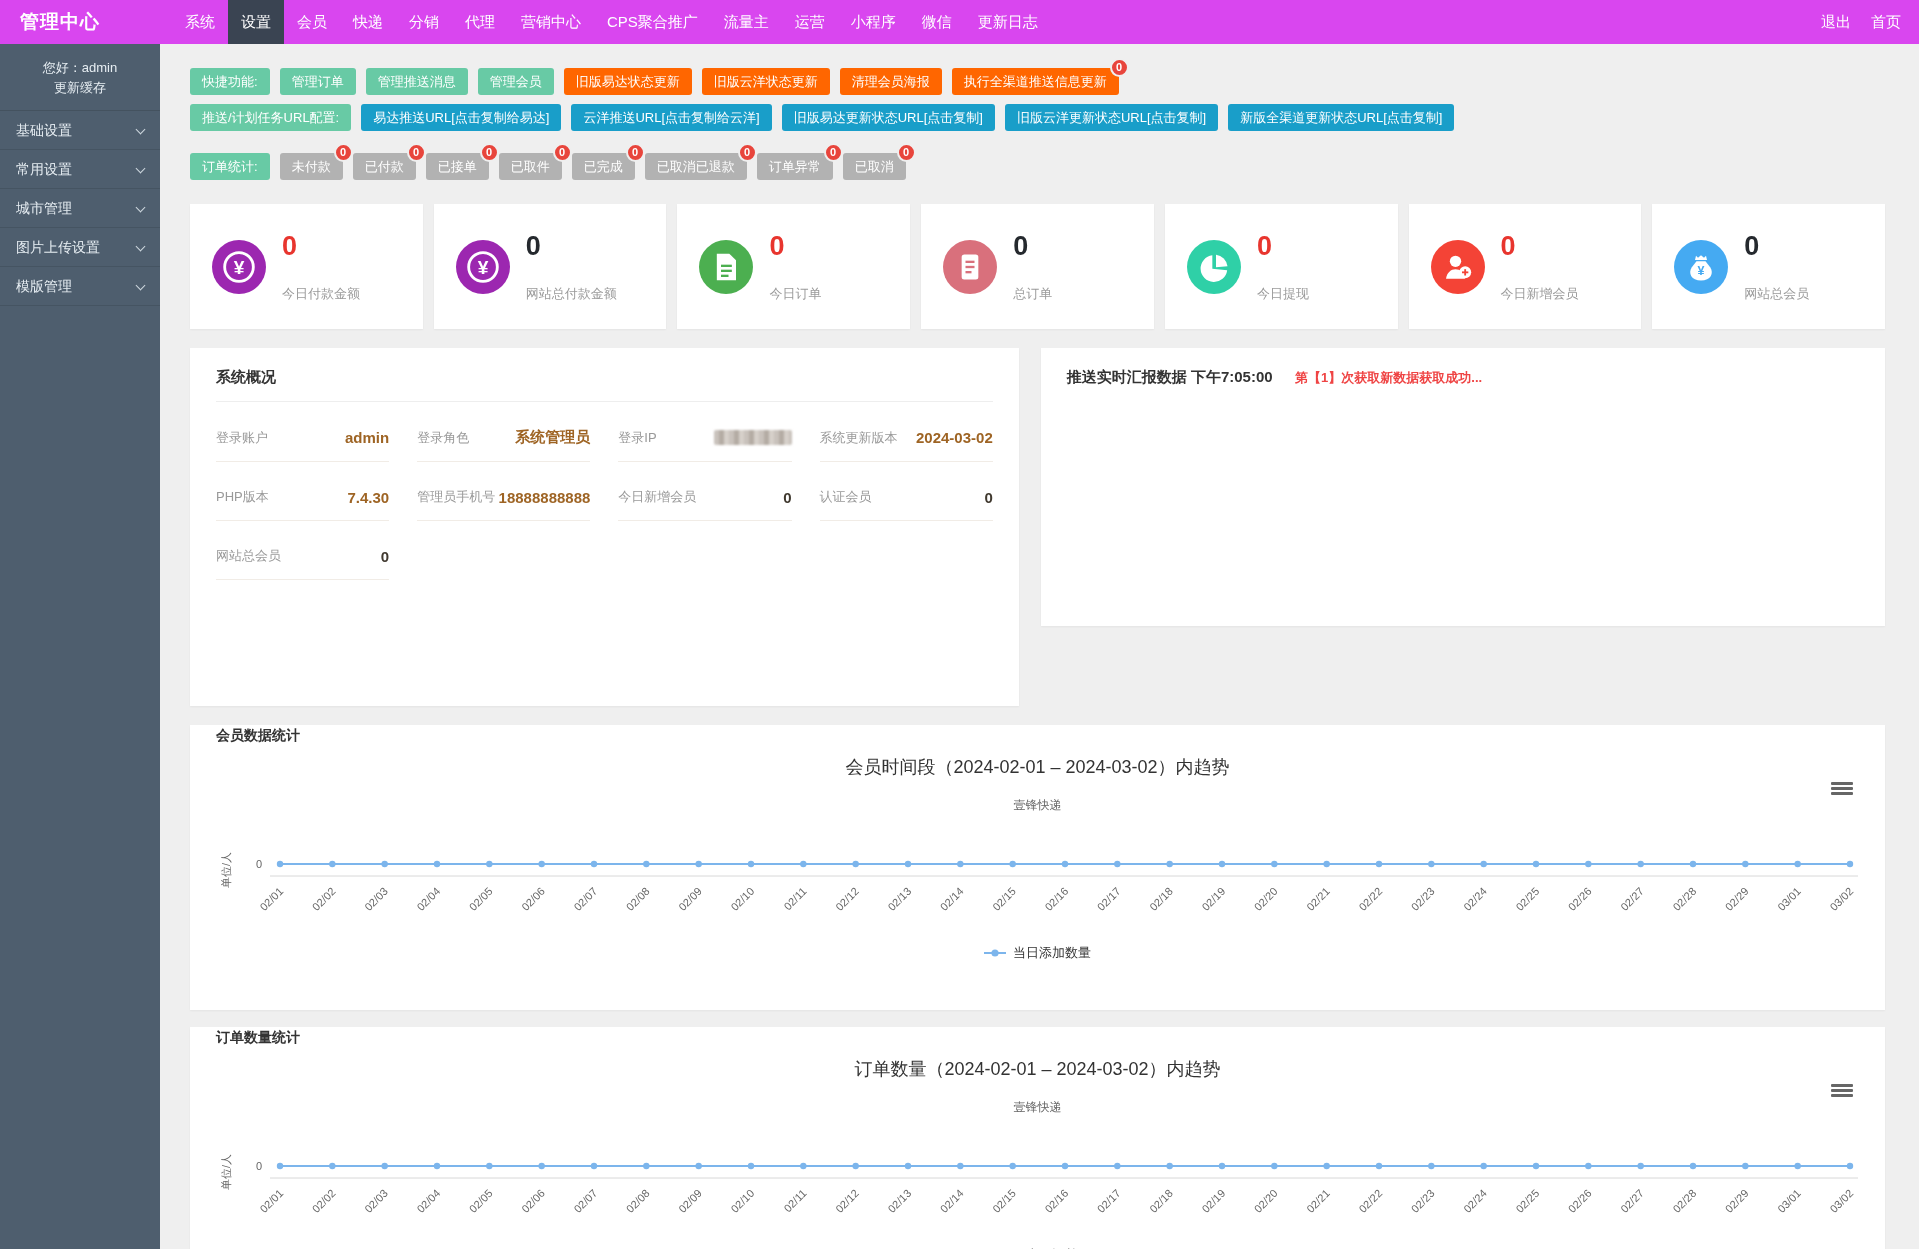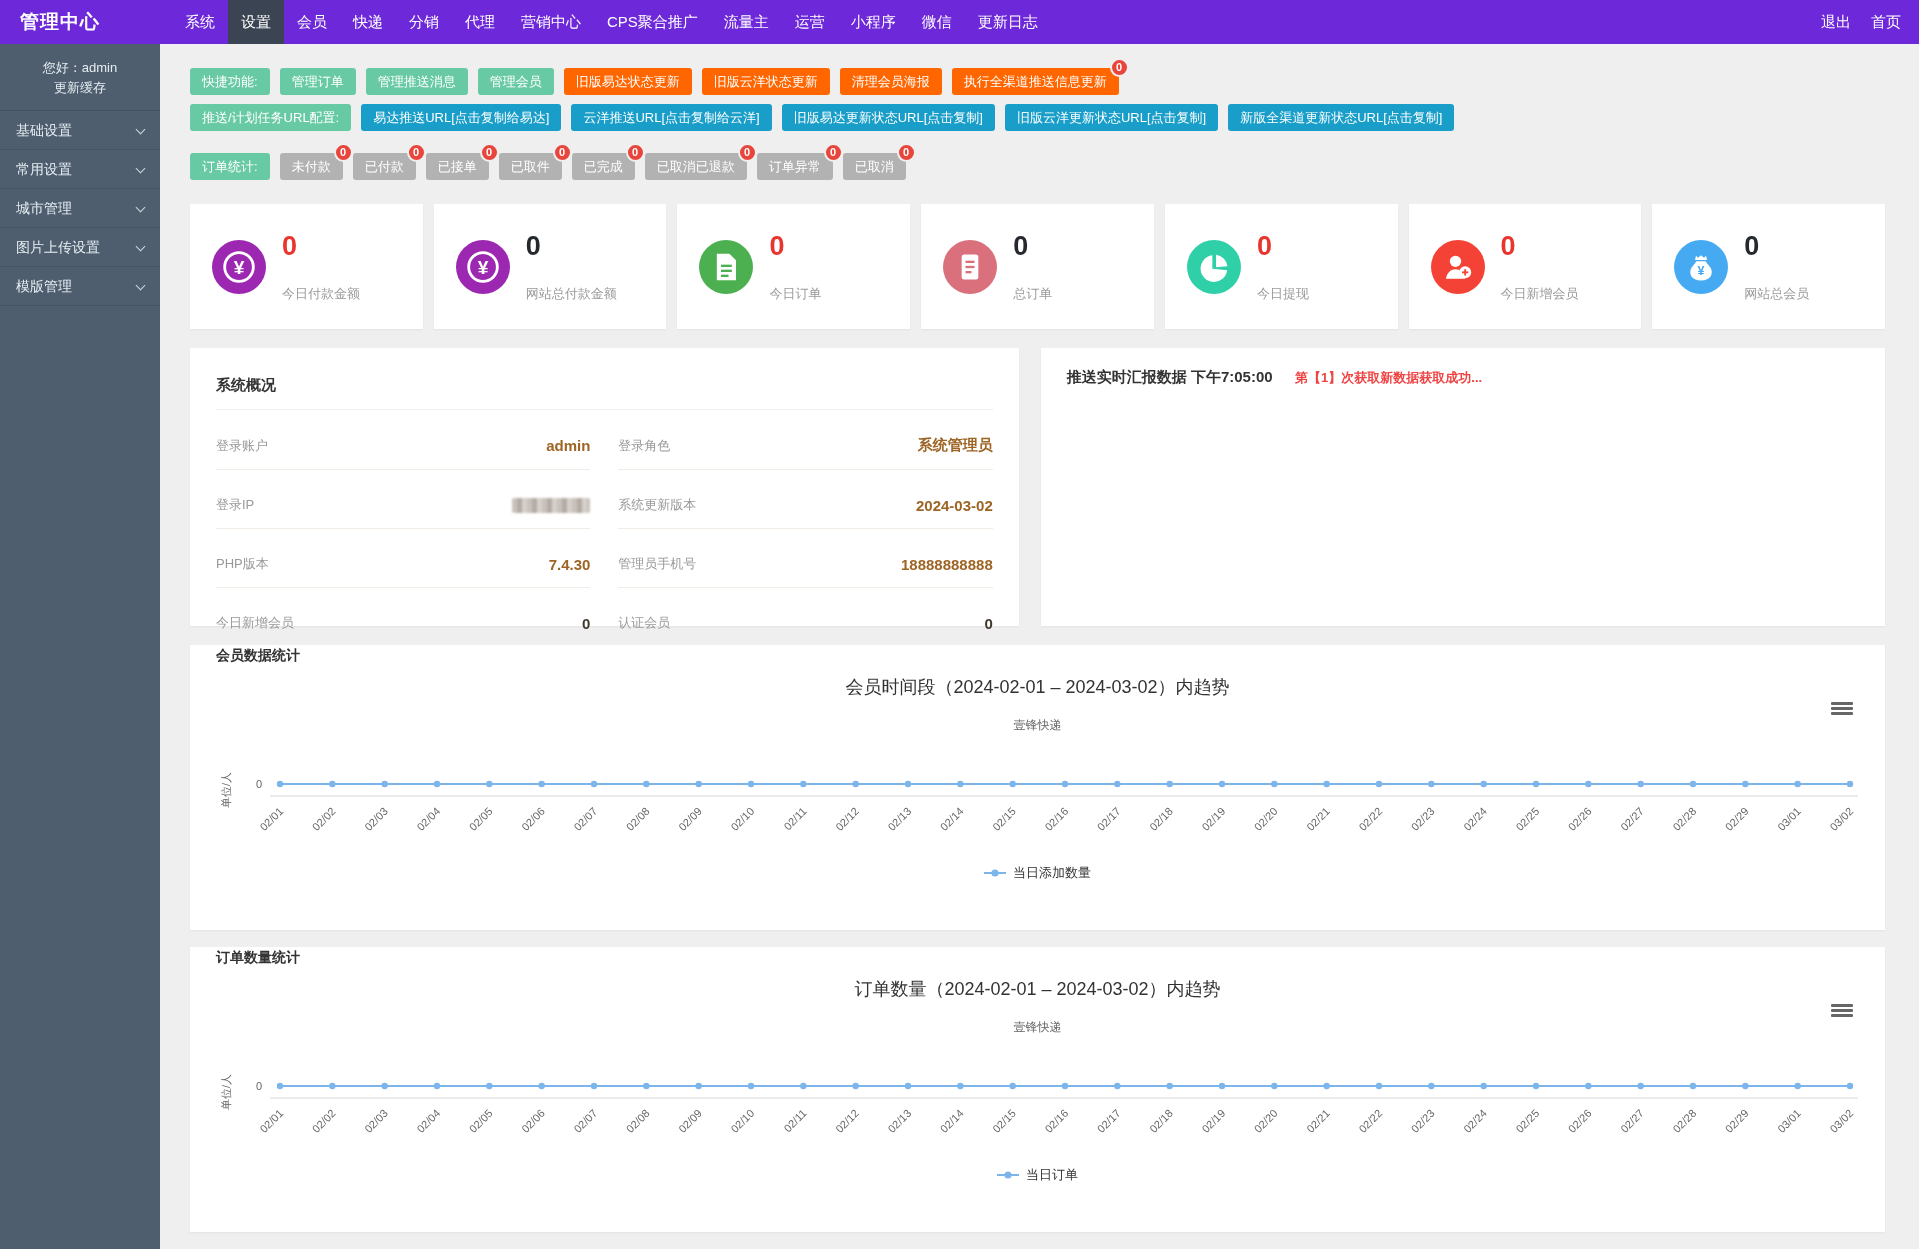--- a/index.html
+++ b/index.html
@@ -1,20 +1,20 @@
 <!DOCTYPE html>
 <html><head>
 <meta charset="utf-8">
 <style>
   * { margin:0; padding:0; box-sizing:border-box; }
   html,body { width:1919px; height:1249px; overflow:hidden; }
   body { font-family:"Liberation Sans","DejaVu Sans",sans-serif; background:#efefef; color:#333; }
 
   
-  .topnav { position:absolute; top:0; left:0; right:0; height:44px; background:#6d28d9; display:flex; align-items:stretch; z-index:10; }
+  .topnav { position:absolute; top:0; left:0; right:0; height:44px; background:#d946ef; display:flex; align-items:stretch; z-index:10; }
   .logo { width:160px; color:#fff; font-size:19px; font-weight:bold; line-height:44px; padding-left:20px; letter-spacing:1px; }
   .nav-items { display:flex; align-items:stretch; margin-left:12px; flex:1; }
   .nav-item { color:#fff; font-size:15px; line-height:44px; padding:0 13px; cursor:pointer; white-space:nowrap; }
   .nav-item.active { background:#3a4452; }
   .nav-right { display:flex; align-items:stretch; margin-right:8px; }
   .nav-right .nav-item { padding:0 10px; }
 
   
   .sidebar { position:absolute; top:44px; left:0; bottom:0; width:160px; background:#4e5e6e; color:#e6edf2; }
   .side-user { text-align:center; padding:14px 10px 12px; font-size:13px; line-height:20px; border-bottom:1px solid #44525f; }
@@ -48,24 +48,24 @@
   .cicon svg { width:40px; height:40px; }
   .cbody { margin-left:16px; }
   .cnum { font-size:27px; font-weight:bold; line-height:30px; }
   .cnum.red { color:#e8352e; }
   .cnum.dark { color:#25292e; }
   .clabel { font-size:13px; color:#9a9a9a; margin-top:24px; }
 
   
   .panel { background:#fff; box-shadow:0 1px 2px rgba(0,0,0,.05); }
   .panel-row { display:flex; gap:22px; margin-bottom:19px; }
-  .sys-panel { flex:100; padding:28px 26px; height:278px; }
+  .sys-panel { flex:100; padding:20px 26px; height:358px; }
   .push-panel { flex:102; padding:20px 26px; height:278px; }
   .sys-panel h3 { font-size:15px; padding-bottom:14px; border-bottom:1px solid #eee; }
-  .sys-table { display:grid; grid-template-columns:1fr 1fr; column-gap:28px; }
+  .sys-table { display:grid; grid-template-columns:1fr 1fr 1fr 1fr; column-gap:28px; }
   .sys-cell { display:flex; justify-content:space-between; align-items:center; border-bottom:1px solid #f1ece6; padding:26px 0 14px; }
   .sys-cell .lb { font-size:13px; color:#999; }
   .sys-cell .vl { font-size:15px; font-weight:bold; color:#9e6424; }
   .sys-cell .vl.plain { color:#40392f; }
   .masked { width:78px; height:15px; background:repeating-linear-gradient(90deg,#c9c2bc 0 5px,#b4aca4 5px 10px,#d6d0ca 10px 15px); filter:blur(1px); border-radius:2px; }
   .push-head { font-size:15px; font-weight:bold; }
   .push-msg { font-size:13px; font-weight:bold; color:#ef4444; margin-left:18px; }
 
   
   .chart-panel { padding:2px 26px 10px; height:285px; margin-bottom:17px; position:relative; }

